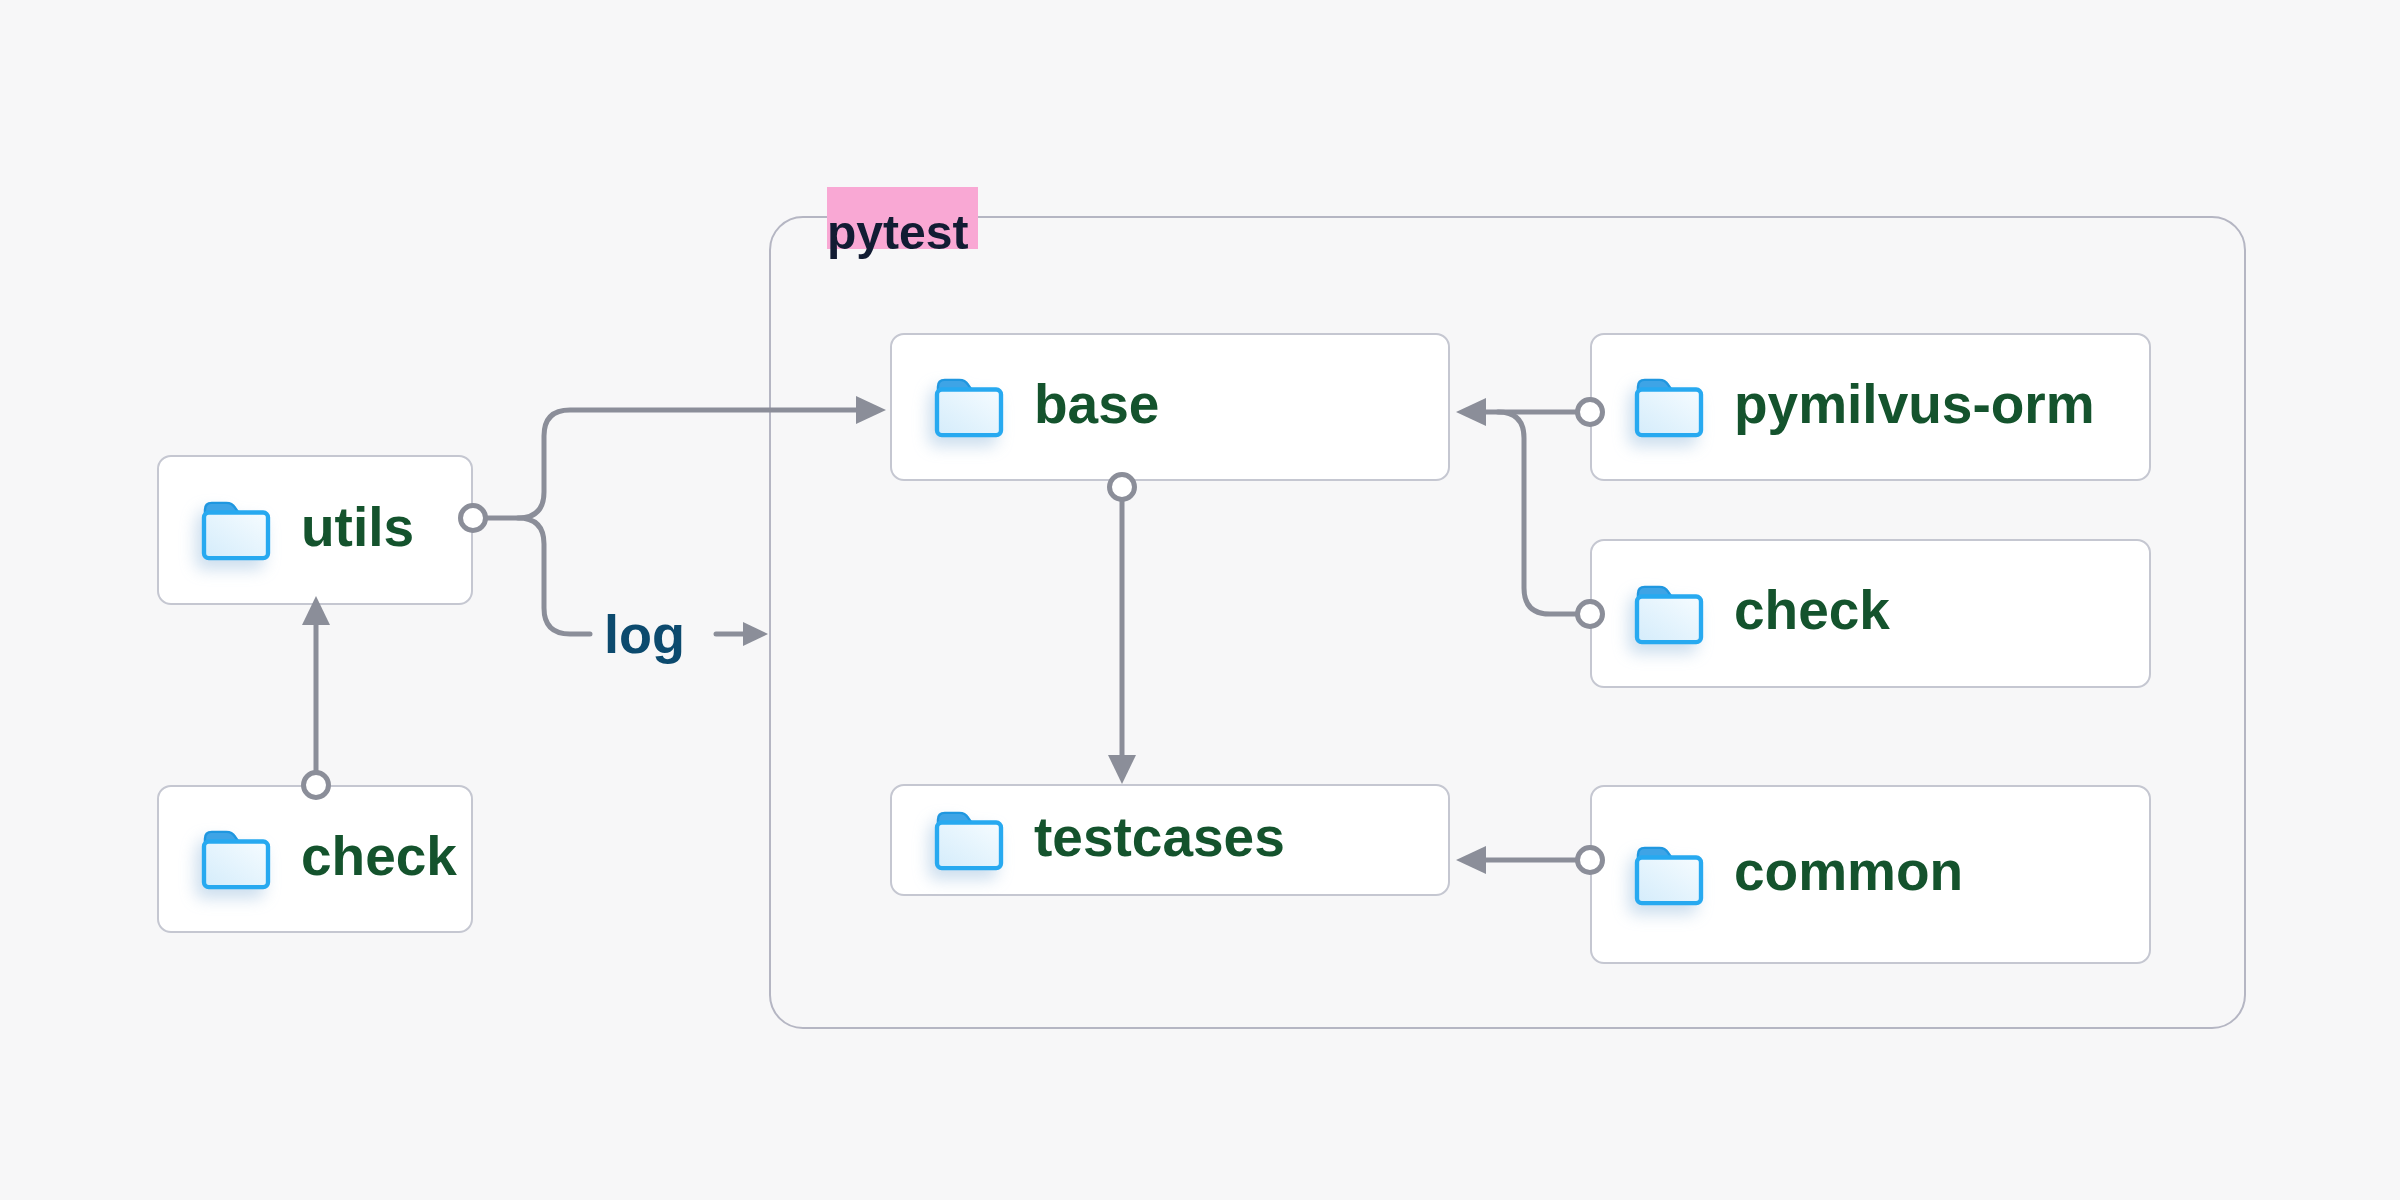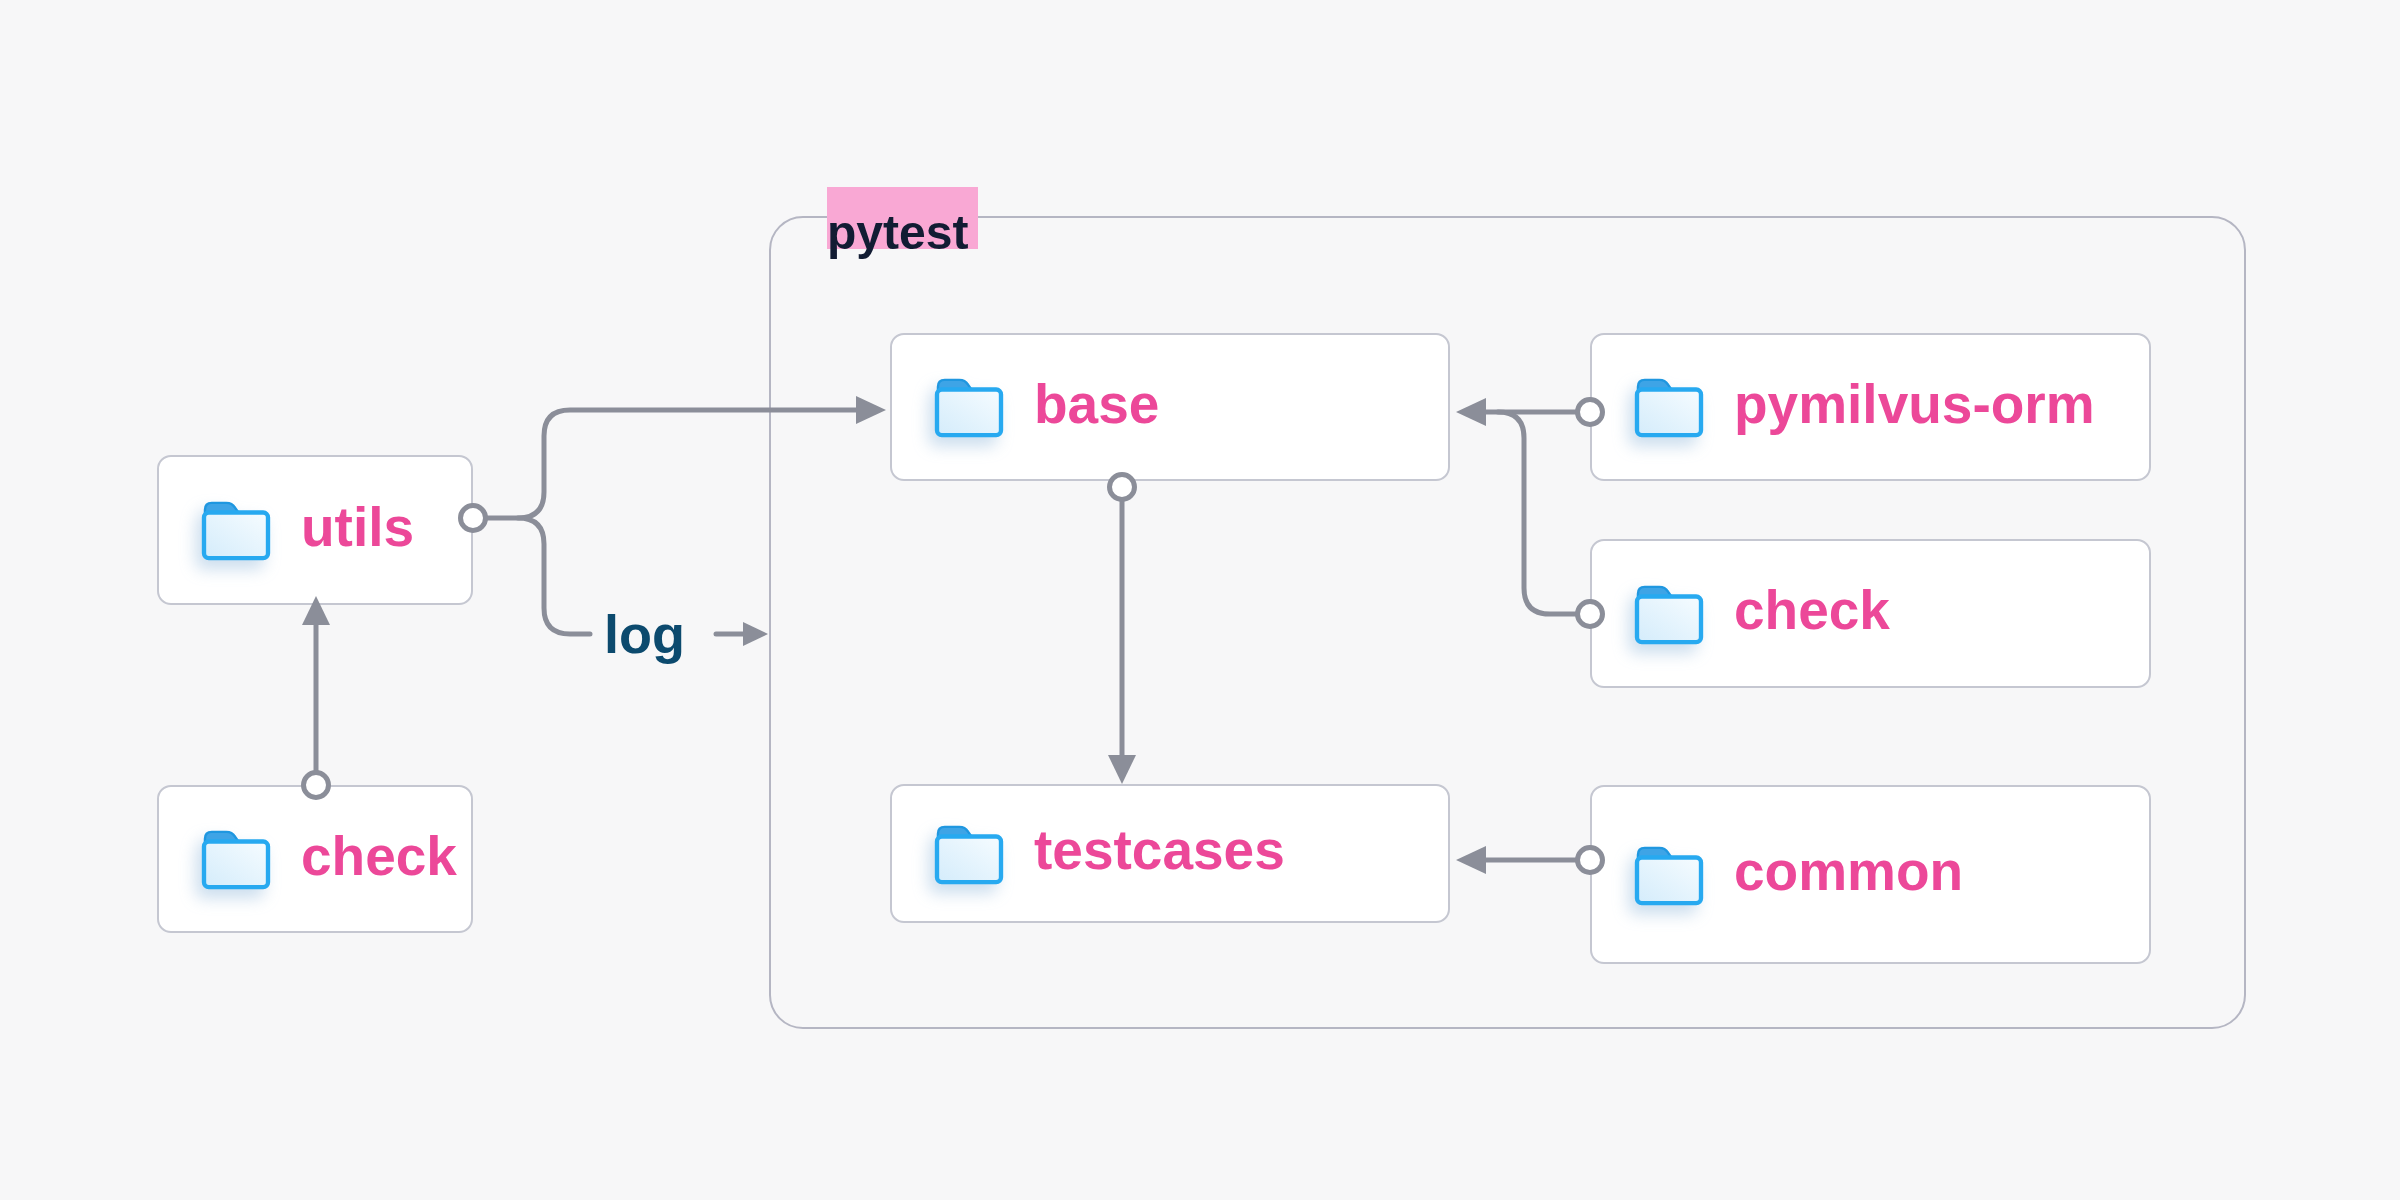--- a/index.html
+++ b/index.html
@@ -54,21 +54,21 @@
     border-radius: 14px;
     box-sizing: border-box;
     display: flex;
     align-items: center;
     padding-left: 40px;
     gap: 28px;
   }
   .node-label {
     font-size: 55px;
     font-weight: 700;
-    color: #ec4899;
+    color: #14532d;
     line-height: 1;
     padding-bottom: 6px;
     white-space: nowrap;
   }
   .folder {
     width: 74px; height: 64px;
     flex: 0 0 auto;
     filter: drop-shadow(-6px 9px 8px rgba(110, 160, 205, 0.35));
   }
   
@@ -147,21 +147,21 @@
   </div>
 
   <div class="node" style="left:1590px; top:539px; width:561px; height:149px;">
     <svg class="folder" viewBox="0 0 76 66">
       <path d="M6 22 L6 12 Q6 5 13 5 L28 5 Q34 5 37 10 L44 20 L6 22 Z" fill="#3ea4e6" stroke="#1f97e0" stroke-width="2.5"></path>
       <rect x="5" y="15" width="66" height="47" rx="5" fill="url(#foldergrad)" stroke="#27a9f0" stroke-width="4.5"></rect>
     </svg>
     <span class="node-label">check</span>
   </div>
 
-  <div class="node" style="left:890px; top:784px; width:560px; height:139px;">
+  <div class="node" style="left:890px; top:784px; width:560px; height:112px;">
     <svg class="folder" viewBox="0 0 76 66">
       <path d="M6 22 L6 12 Q6 5 13 5 L28 5 Q34 5 37 10 L44 20 L6 22 Z" fill="#3ea4e6" stroke="#1f97e0" stroke-width="2.5"></path>
       <rect x="5" y="15" width="66" height="47" rx="5" fill="url(#foldergrad)" stroke="#27a9f0" stroke-width="4.5"></rect>
     </svg>
     <span class="node-label">testcases</span>
   </div>
 
   <div class="node" style="left:1590px; top:785px; width:561px; height:179px;text-align:right;">
     <svg class="folder" viewBox="0 0 76 66">
       <path d="M6 22 L6 12 Q6 5 13 5 L28 5 Q34 5 37 10 L44 20 L6 22 Z" fill="#3ea4e6" stroke="#1f97e0" stroke-width="2.5"></path>

